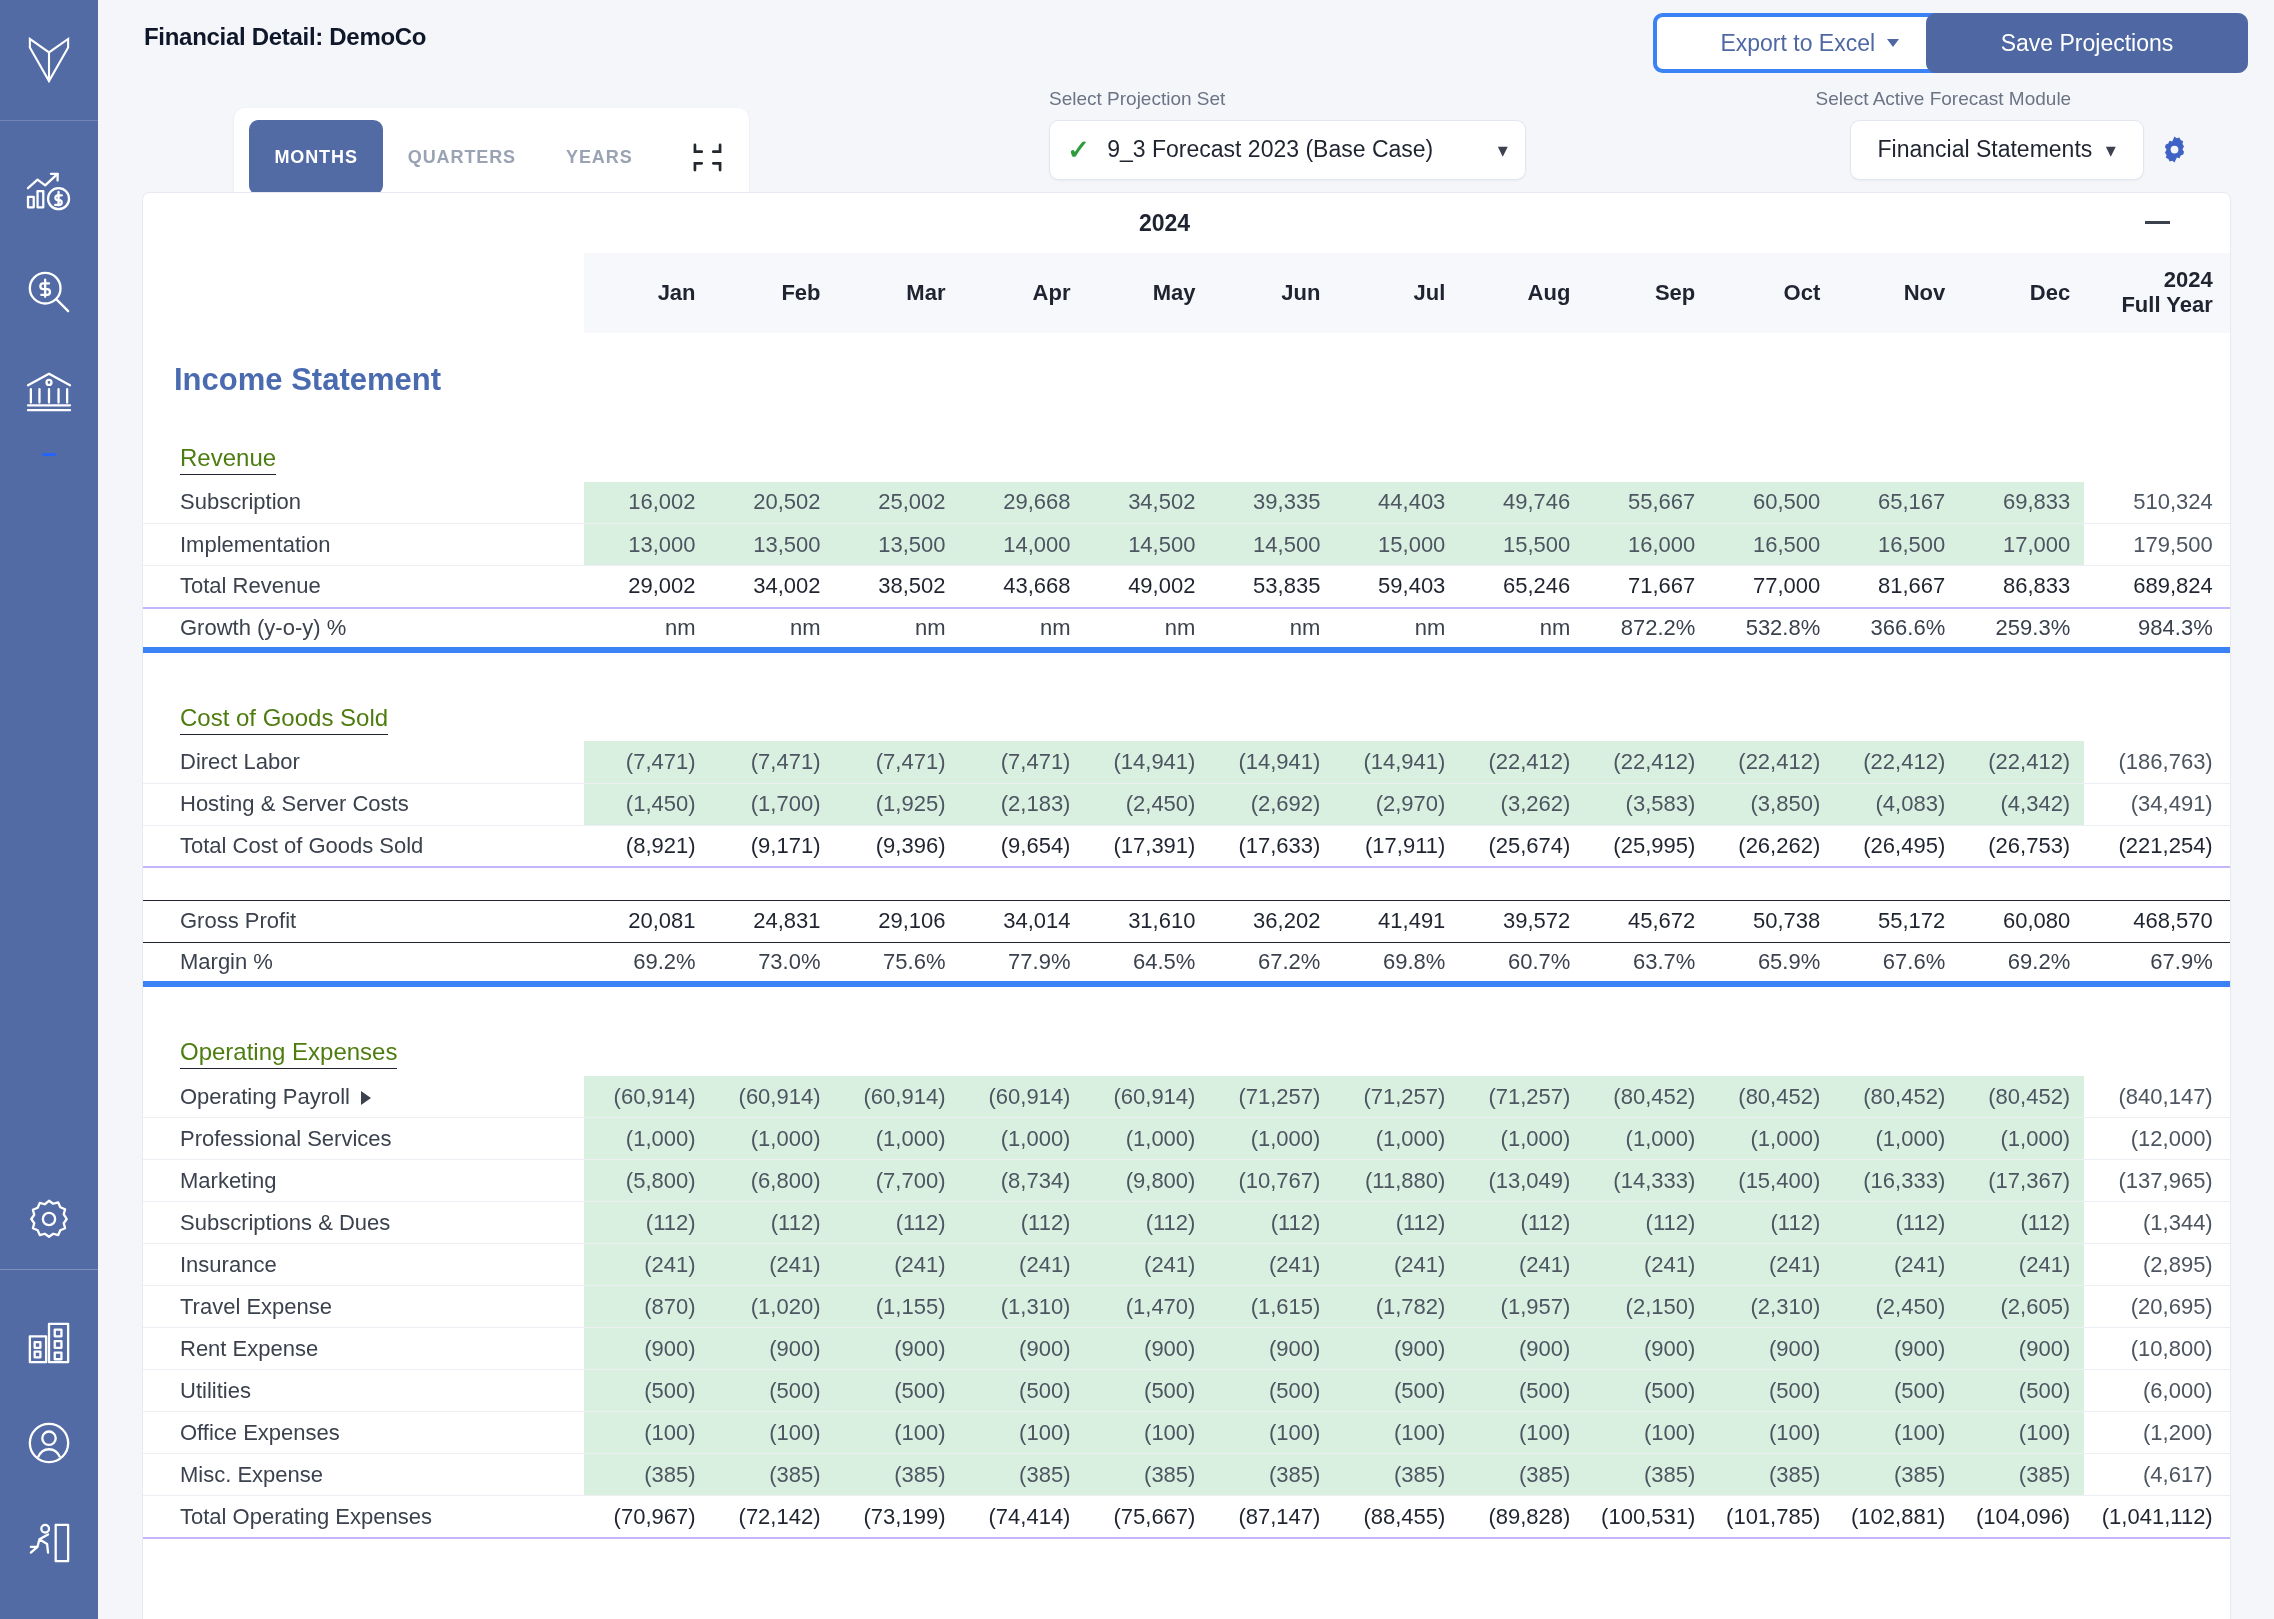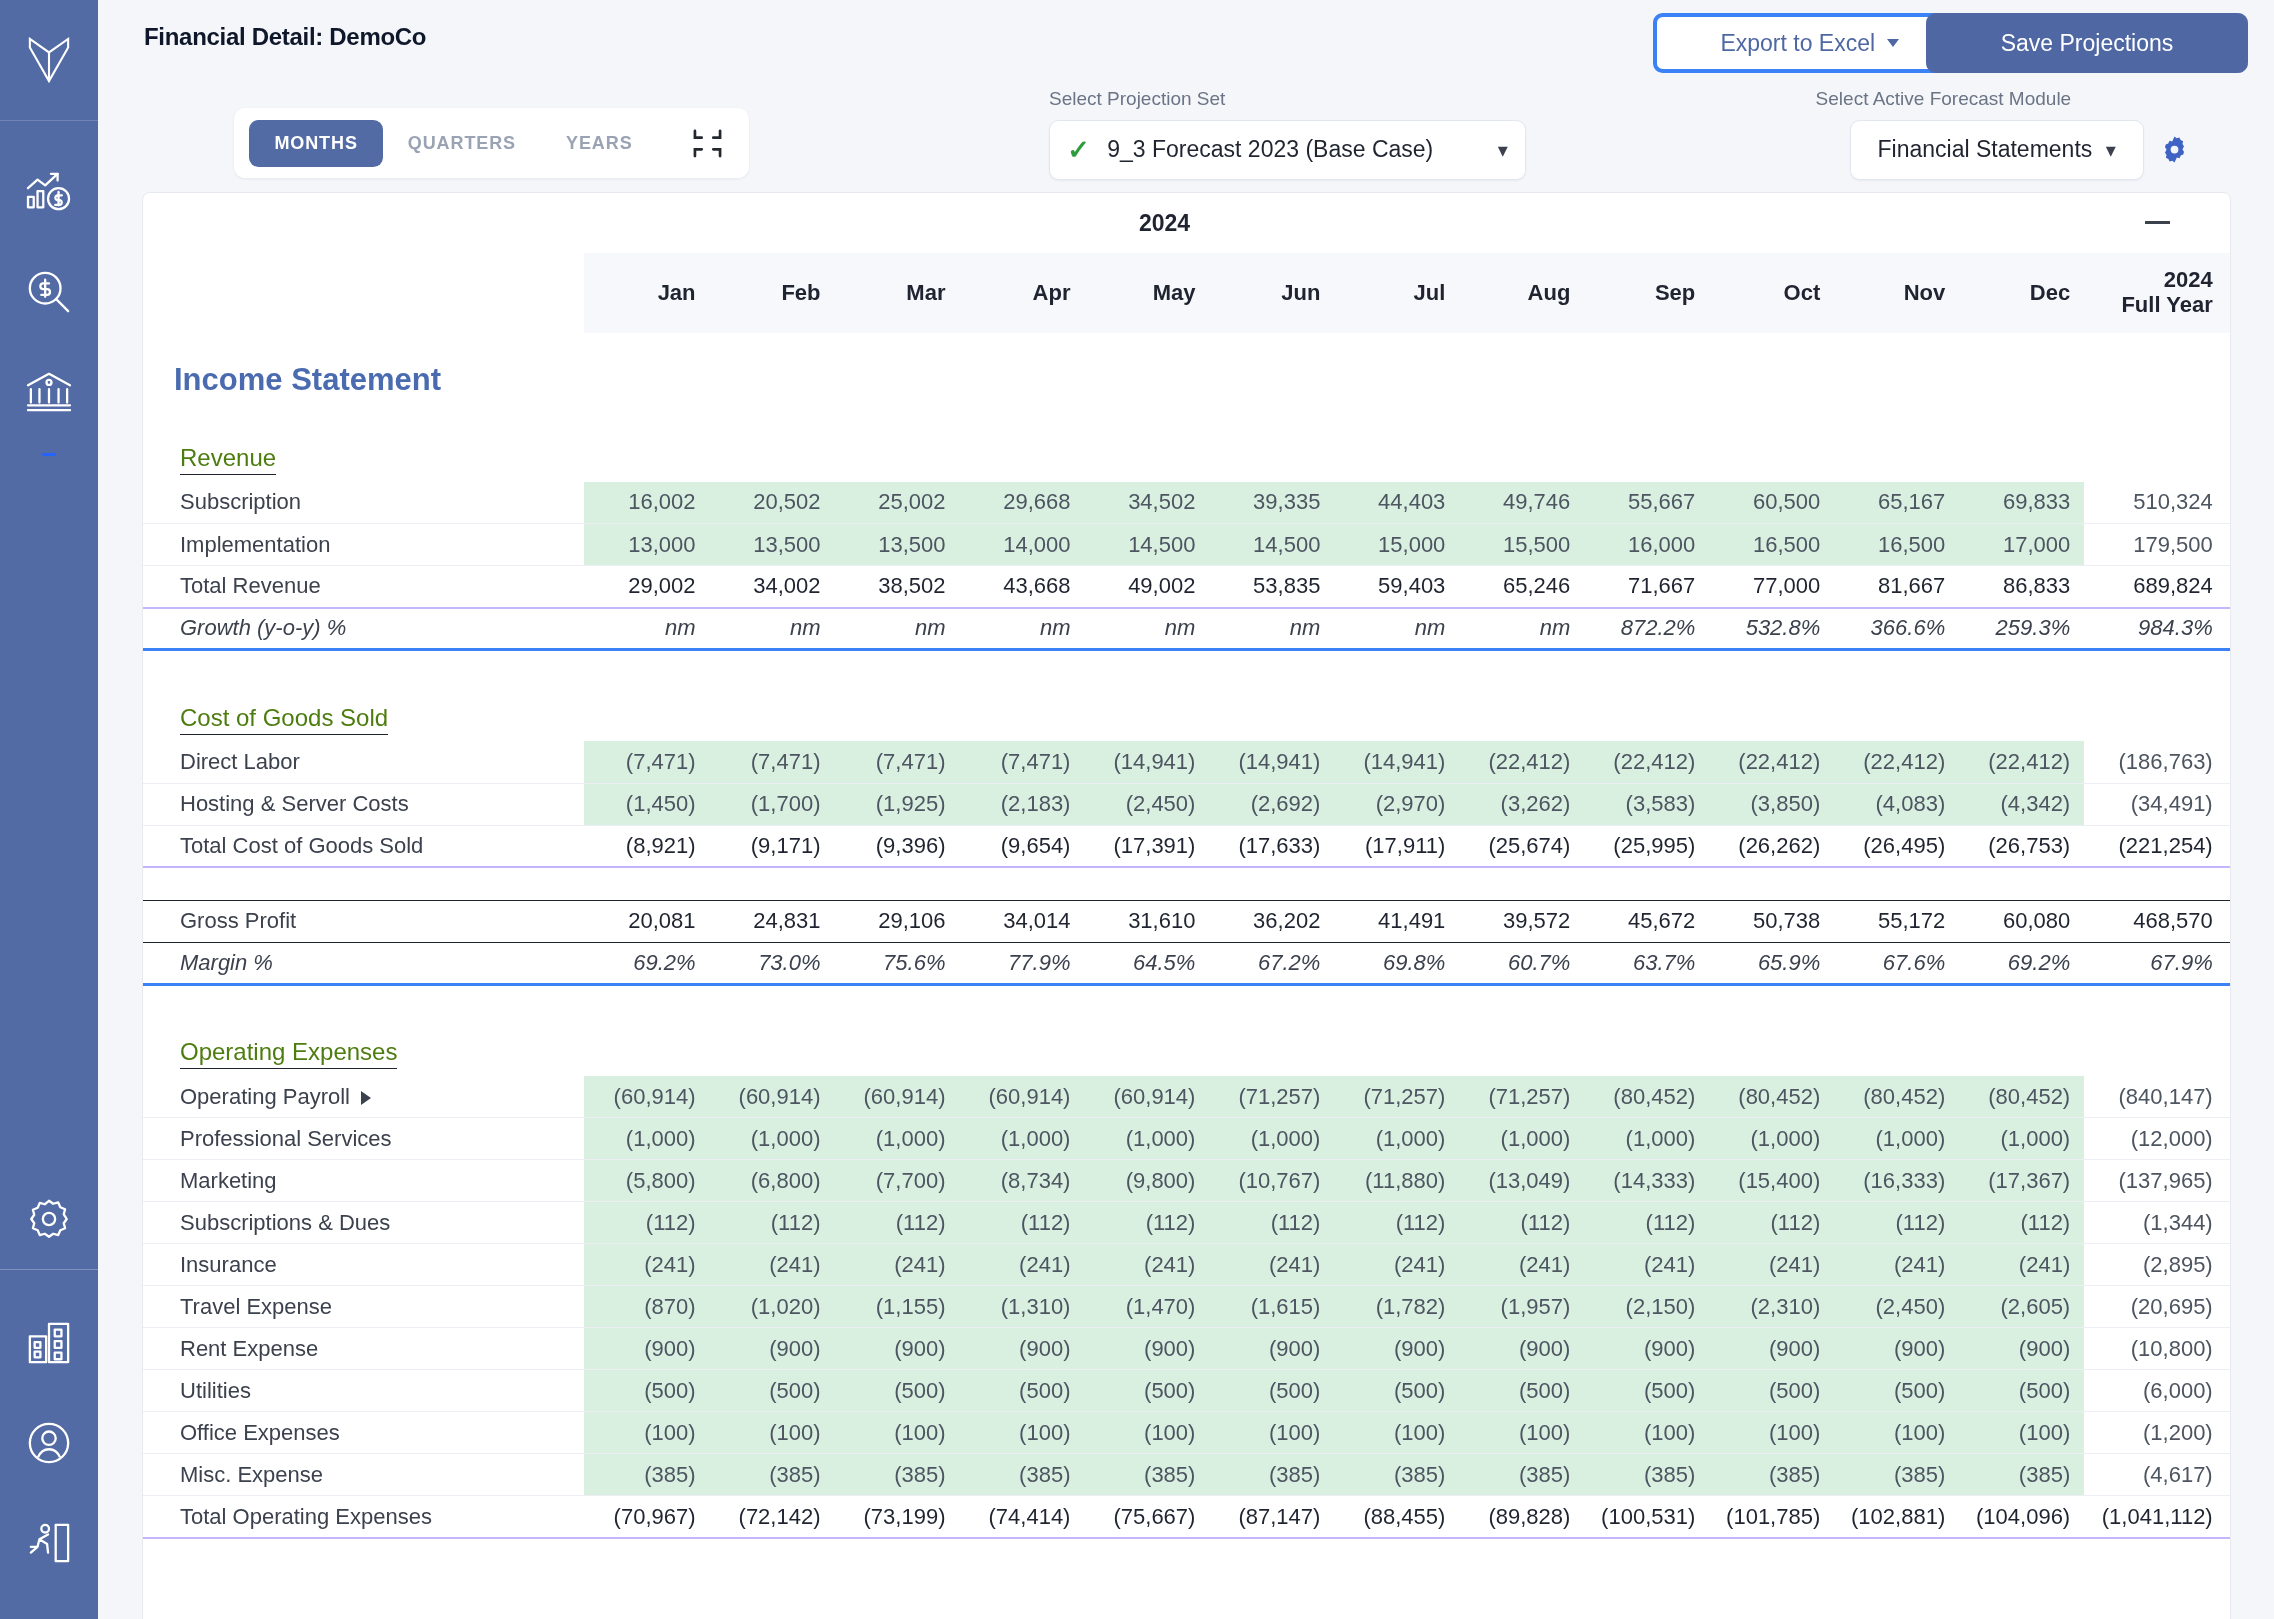--- a/index.html
+++ b/index.html
@@ -60,21 +60,21 @@
     position: absolute; left: 136px; top: 108px;
     background: #ffffff; border-radius: 11.5px;
     padding: 11.5px 15.4px;
     display: flex; align-items: center; gap: 0px;
     box-shadow: 0 1px 2.9px rgba(20,30,60,.07);
   }
   .period-btn {
     border: none; background: transparent;
     font-family: inherit; font-size: 18px; font-weight: bold;
     letter-spacing: 0.9px; color: #9aa3b4;
-    padding: 13px 25px; border-radius: 9.6px; cursor: pointer;
+    padding: 27px 25px; border-radius: 9.6px; cursor: pointer;
   }
   .period-btn.active { background: #536ba5; color: #ffffff; }
   .collapse-icon {
     margin-left: 33px; margin-right: 9.6px;
     width: 33px; height: 33px; cursor: pointer;
     display:flex; align-items:center; justify-content:center;
   }
 
   .field-group { position: absolute; }
   .field-label {
@@ -183,22 +183,22 @@
   tr.data td.lbl { background: #ffffff; }
 
   tr.total td {
     color: #1f2430; font-weight: normal;
     border-top: 1.9px solid #1f2430; border-bottom: 2px solid #c4b5fd;
   }
   tr.total td.fy { padding-right: 17.3px; }
   tr.total.bb td { border-bottom: 1.9px solid #1f2430; }
 
   tr.pct td {
-    color: #3b414d; font-style: italic;
-    border-bottom: 3px solid #3b82f6;
+    color: #3b414d; 
+    border-bottom: 6px solid #3b82f6;
     margin-top: 36px;
   }
   tr.pct td.fy { padding-right: 17.3px; }
 
   .expand-arrow {
     display: inline-block; margin-left: 11.5px; cursor: pointer;
     width: 0; height: 0; vertical-align: middle;
     border-top: 7.7px solid transparent; border-bottom: 7.7px solid transparent;
     border-left: 10.6px solid #3b414d;
   }

